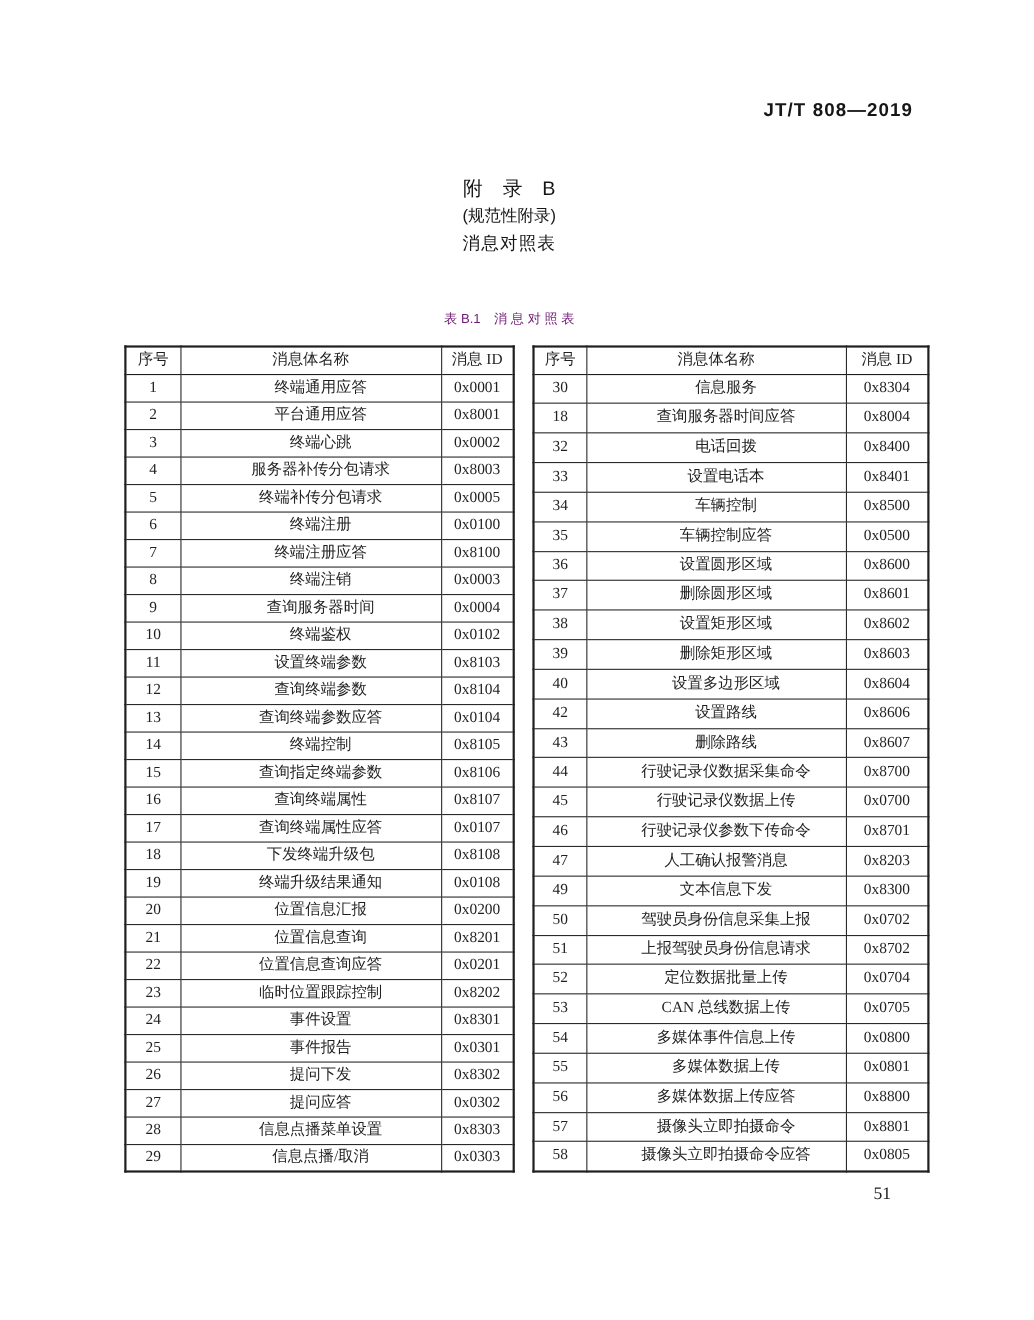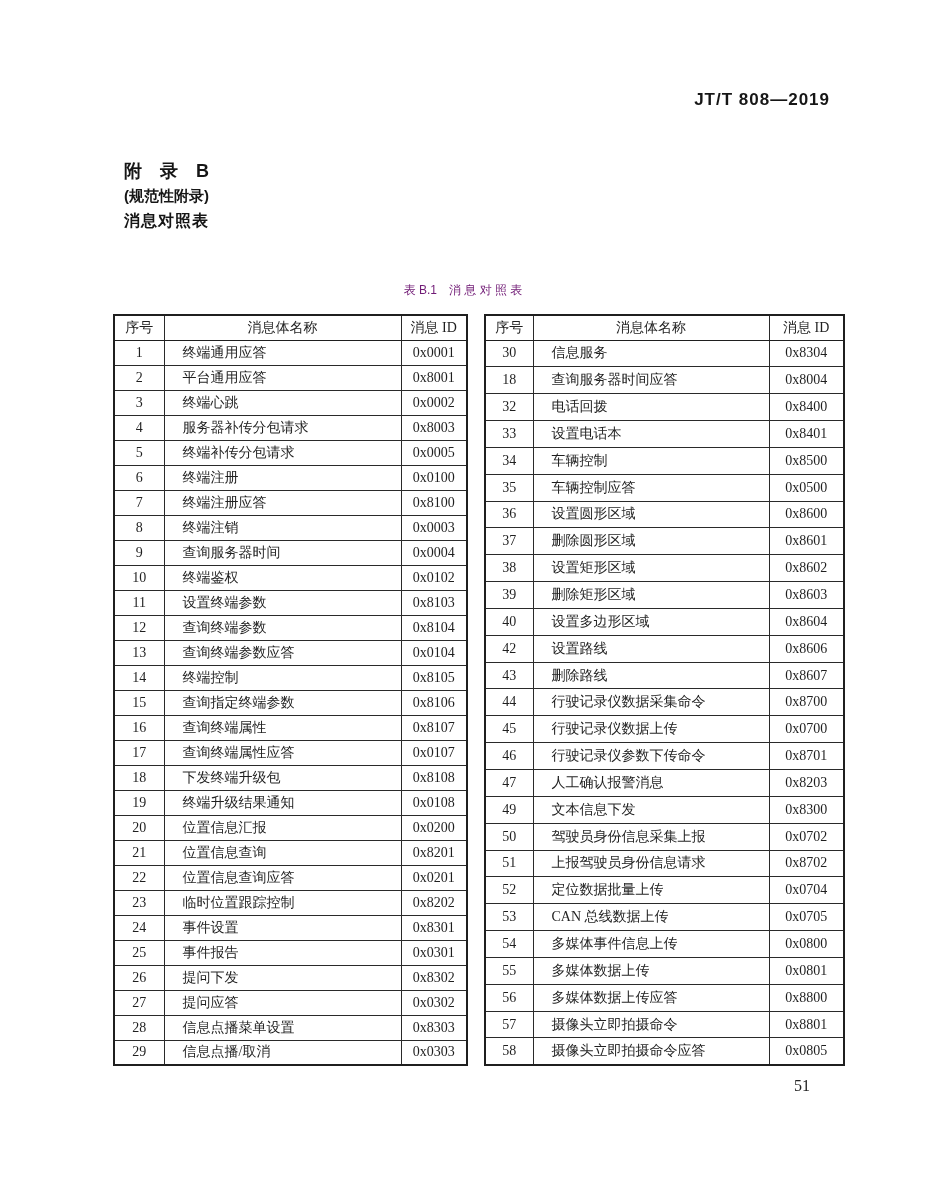--- a/index.html
+++ b/index.html
@@ -19,23 +19,24 @@
     position: absolute;
     top: 90px; right: 110px;
     font-family: "Liberation Sans", "DejaVu Sans", sans-serif;
     font-weight: 700;
     font-size: 17px;
     letter-spacing: 1px;
     color: #161616;
   }
   .title-block {
     position: absolute;
-    left: 124px; width: 700px;
+    left: 113px; width: 700px;
+    text-align: center;
     font-family: "Liberation Sans", "DejaVu Sans", sans-serif;
-    font-weight: 700;
+    font-weight: 400;
     color: #161616;
   }
   .appendix-title   { top: 159px; font-size: 18px; }
   .appendix-subtitle{ top: 187px; font-size: 15px; }
   .appendix-name    { top: 211px; font-size: 16px; letter-spacing: 1px; }
   .intro {
     position: absolute;
     top: 245px; left: 143px;
     font-size: 15.5px;
     color: #222222;
@@ -72,21 +73,21 @@
     line-height: 1;
     overflow: hidden;
     white-space: nowrap;
   }
   th {
     font-weight: 400;
     text-align: center;
     border-bottom: 1.6px solid #1f1f1f;
   }
   td.col-num { text-align: center; }
-  td.col-name { text-align: left; padding-left: 18px; }
+  td.col-name { text-align: center; padding-left: 18px; }
   td.col-id { text-align: center; }
   .left-table  col.c-num  { width: 50px; }
   .left-table  col.c-name { width: 237px; }
   .left-table  col.c-id   { width: 66px; }
   .right-table col.c-num  { width: 48px; }
   .right-table col.c-name { width: 236px; }
   .right-table col.c-id   { width: 75px; }
   .page-number {
     position: absolute;
     top: 1077px; right: 130px;

